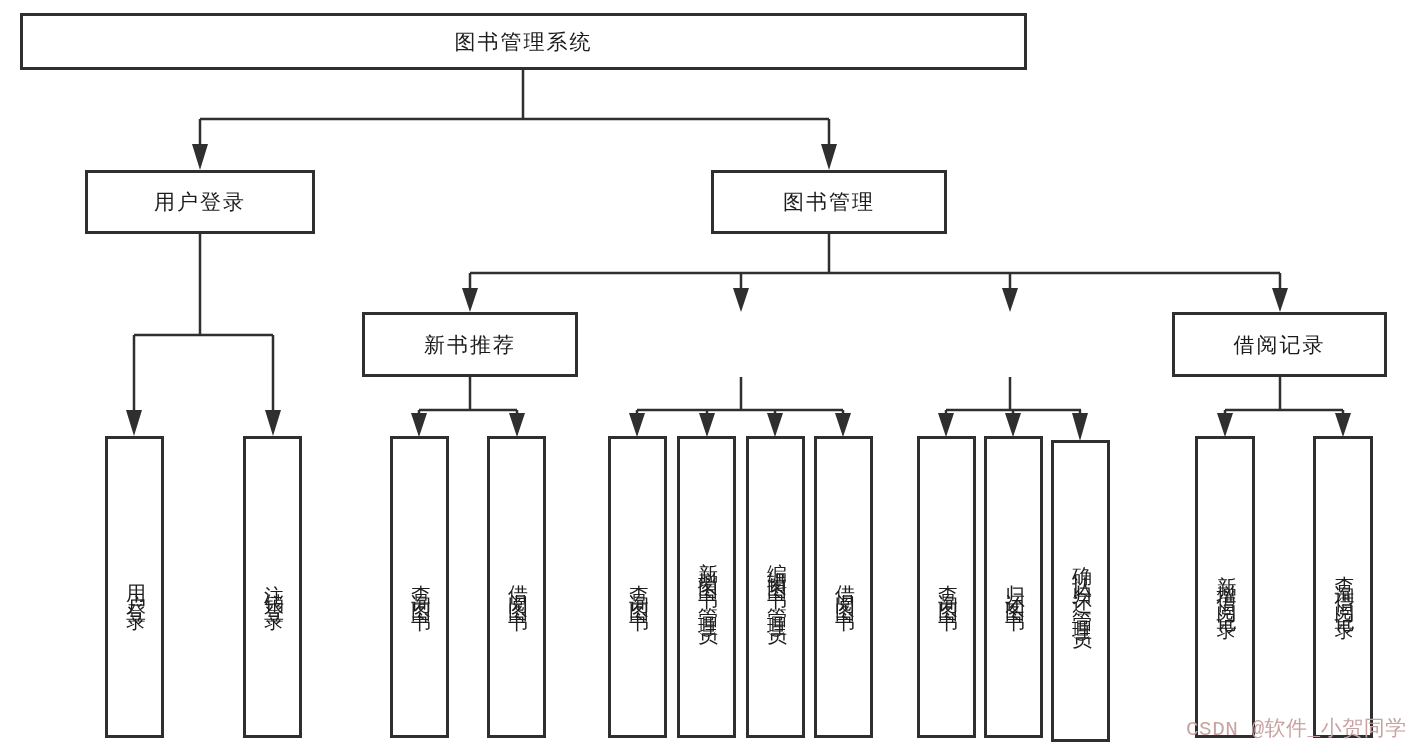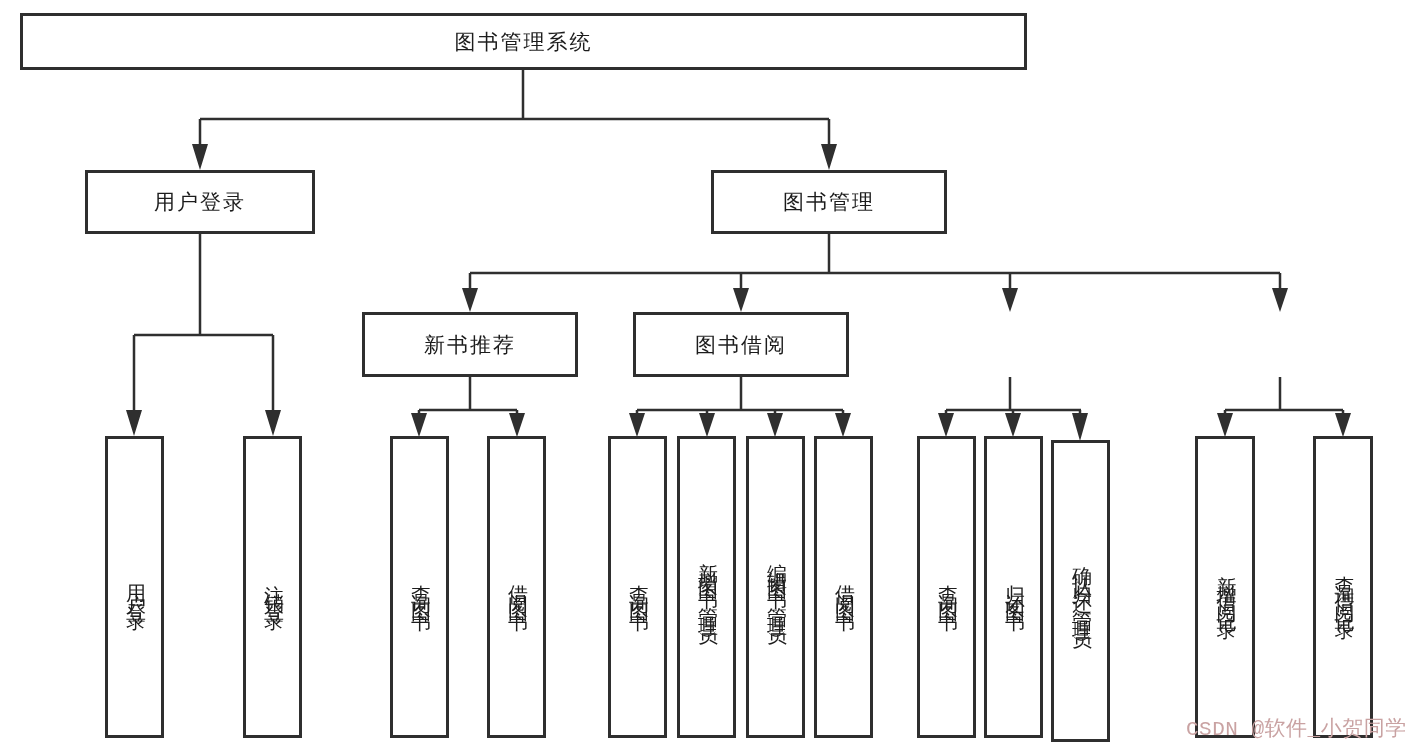--- a/index.html
+++ b/index.html
@@ -112,21 +112,21 @@
              M1072,413 L1088,413 L1080,441 Z
              M1217,413 L1233,413 L1225,437 Z  M1335,413 L1351,413 L1343,437 Z"></path>
   </svg>
 
   <div class="node root">图书管理系统</div>
 
   <div class="node lvl2-user">用户登录</div>
   <div class="node lvl2-book">图书管理</div>
 
   <div class="node lvl3 recommend">新书推荐</div>
-  <div class="node lvl3 borrow">图书借阅</div>
+  <div class="node lvl3 records">借阅记录</div>
 
   <div class="leaf" style="left:105px;">
     <span class="v-label">用户登录</span>
   </div>
   <div class="leaf" style="left:243px;">
     <span class="v-label">注销登录</span>
   </div>
 
   <div class="leaf" style="left:390px;">
     <span class="v-label">查询图书</span>

